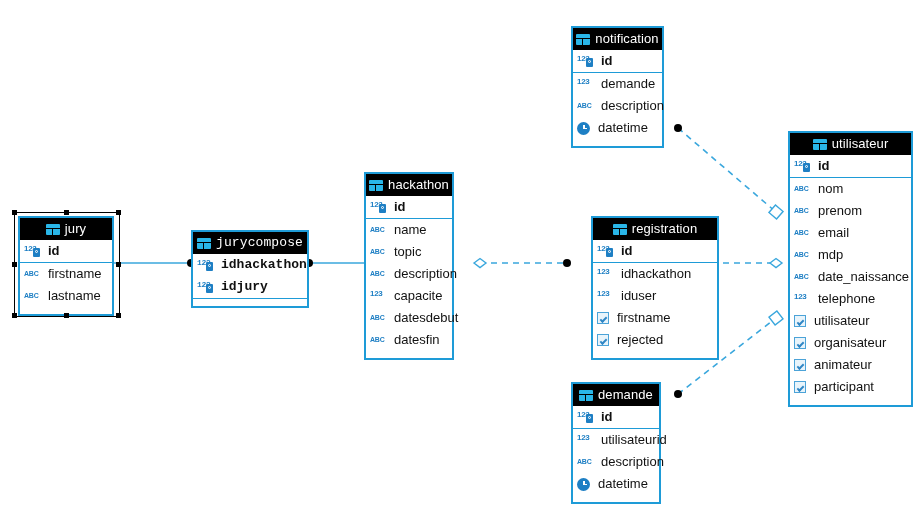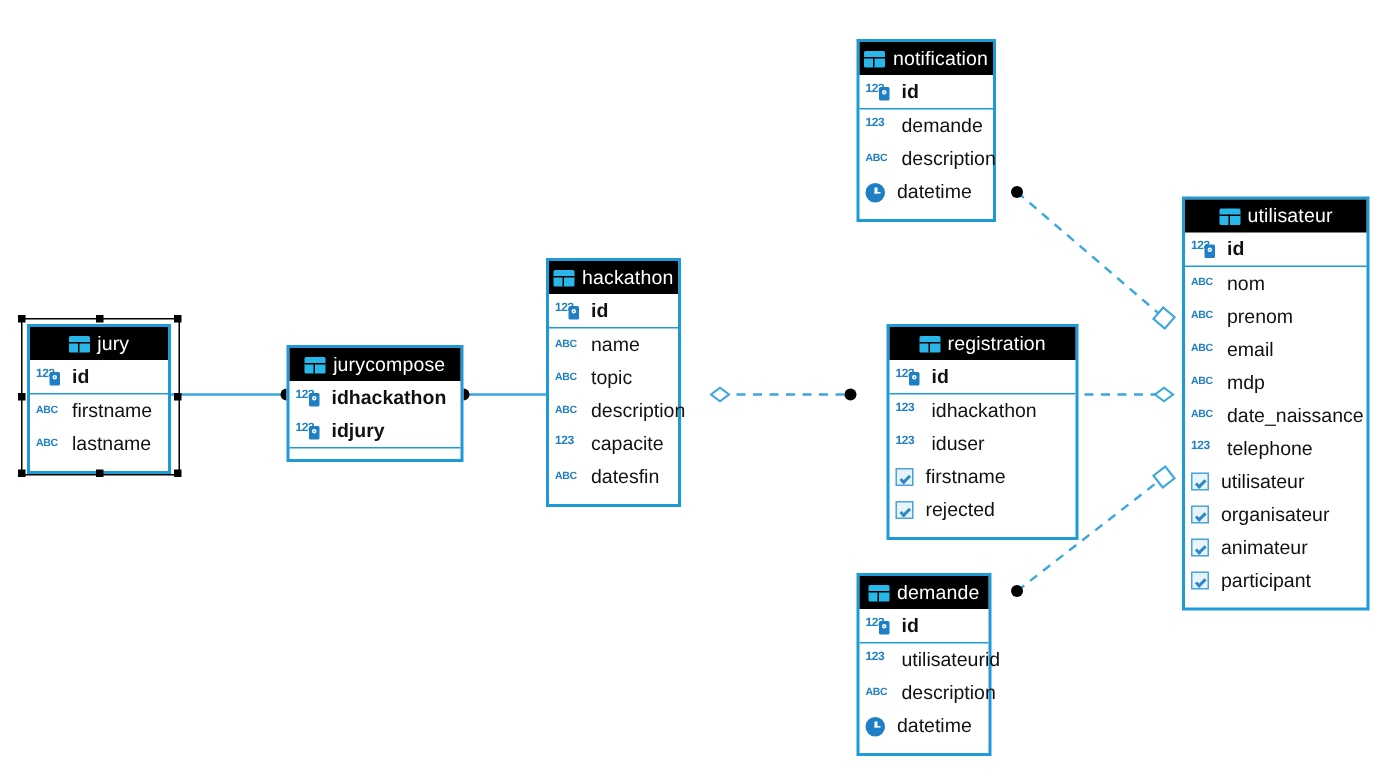--- a/index.html
+++ b/index.html
@@ -144,21 +144,21 @@
     </div>
     <div class="sel-outline" style="left: 14px; top: 212px; width: 104px; height: 103px;"></div>
     <div class="handle" style="left: 12px; top: 210px;"></div>
     <div class="handle" style="left: 64px; top: 210px;"></div>
     <div class="handle" style="left: 116px; top: 210px;"></div>
     <div class="handle" style="left: 12px; top: 261.5px;"></div>
     <div class="handle" style="left: 116px; top: 261.5px;"></div>
     <div class="handle" style="left: 12px; top: 313px;"></div>
     <div class="handle" style="left: 64px; top: 313px;"></div>
     <div class="handle" style="left: 116px; top: 313px;"></div>
-    <div class="table" style="left: 191px; top: 230px; width: 118px;">
+    <div class="table" style="left: 191px; top: 230px; width: 118px; font-family: Liberation Mono, monospace;">
       <div class="hdr">
         <span class="ico ico-table"></span>
         <span class="tname">jurycompose</span>
       </div>
       <div class="pkgroup">
         <div class="row pk">
           <span class="ico ico-pk">123<span class="key"></span></span>
           <span class="fname">idhackathon</span>
         </div>
         <div class="row pk">
@@ -189,20 +189,24 @@
           <span class="ico ico-abc">ABC</span>
           <span class="fname">topic</span>
         </div>
         <div class="row">
           <span class="ico ico-abc">ABC</span>
           <span class="fname">description</span>
         </div>
         <div class="row">
           <span class="ico ico-num">123</span>
           <span class="fname">capacite</span>
+        </div>
+        <div class="row">
+          <span class="ico ico-abc">ABC</span>
+          <span class="fname">datesdebut</span>
         </div>
         <div class="row">
           <span class="ico ico-abc">ABC</span>
           <span class="fname">datesfin</span>
         </div>
       </div>
       <div class="tail"></div>
     </div>
     <div class="table" style="left: 571px; top: 26px; width: 93px;">
       <div class="hdr">

